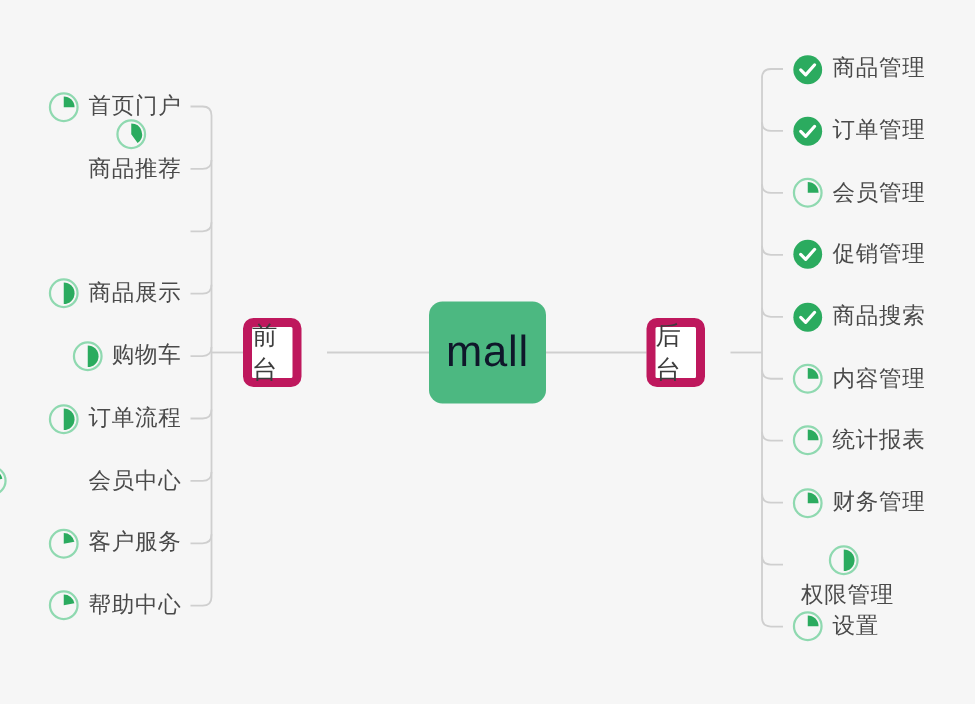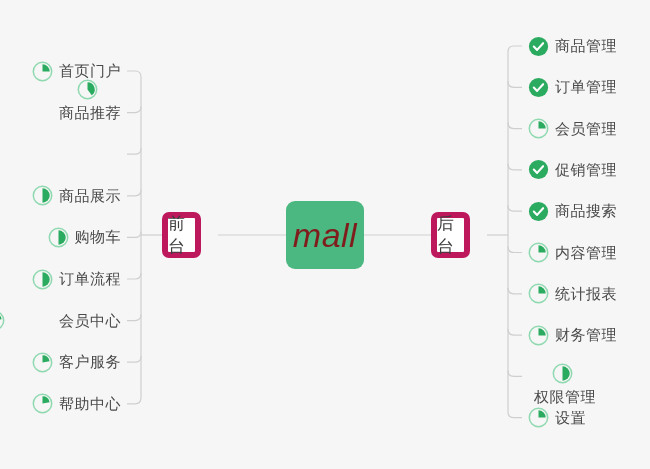--- a/index.html
+++ b/index.html
@@ -79,24 +79,23 @@
     color: #3d3d3d;
     letter-spacing: 1px;
   }
   .node-root {
     background: #4cb881;
     border-radius: 9px;
     width: 78px;
     height: 68px;
   }
   .node-root .node-label {
-    font-size: 34px;
-    color: #7f1d1d;
+    font-size: 29px;
+    color: #0f172a;
     letter-spacing: 0.5px;
-    font-style: italic;
   }
 </style>
 </head>
 <body>
 
 <div id="mindmap">
   <svg id="wires" viewBox="0 0 650 469" xmlns="http://www.w3.org/2000/svg">
       <path d="M 127 71
         H 135
         Q 141 71 141 77

